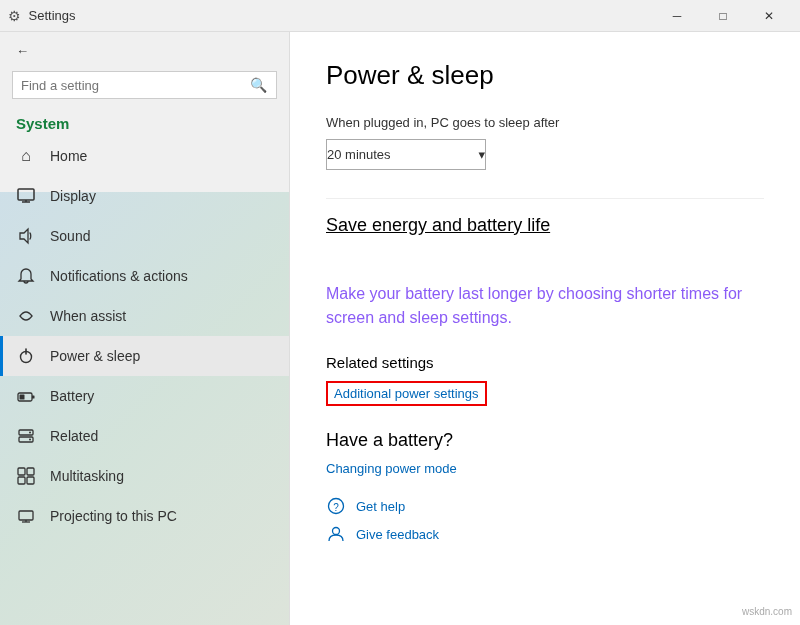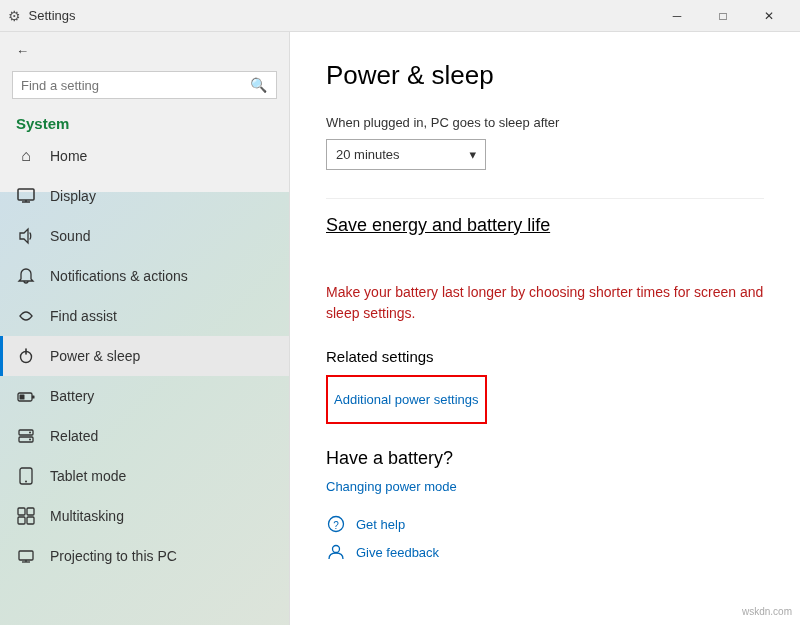--- a/index.html
+++ b/index.html
@@ -148,21 +148,21 @@
       font-size: 13px;
       color: #333;
       margin-bottom: 8px;
     }
 
     .dropdown {
       display: flex;
       align-items: flex-start;
       justify-content: space-between;
       border: 1px solid #aaa;
-      padding: 7px 9px;
+      padding: 7px 0;
       width: 160px;
       cursor: pointer;
       background: white;
       font-size: 13px;
       color: #333;
       margin-bottom: 28px;
       margin-top: 9px;
     }
 
     .section-divider {
@@ -173,42 +173,42 @@
 
     .section-heading {
       font-size: 18px;
       font-weight: 400;
       color: #000;
       margin-bottom: 8px;
       text-decoration: underline;
     }
 
     .section-desc {
-      font-size: 14px;
-      color: #b91c1c;
+      font-size: 16px;
+      color: #8b5cf6;
       line-height: 1.5;
       margin-bottom: 24px;
       margin-top: 46px;
     }
 
     .related-settings-title {
       font-size: 15px;
       font-weight: 400;
       color: #000;
       margin-bottom: 10px;
     }
 
     .link-highlighted {
       display: inline-block;
       color: #0067b8;
       font-size: 13px;
       cursor: pointer;
       text-decoration: none;
       border: 2px solid #e00;
-      padding: 15px 6px;
+      padding: 3px 6px;
       margin-bottom: 24px;
     }
 
     .question-heading {
       font-size: 18px;
       font-weight: 400;
       color: #000;
       margin-bottom: 10px;
     }
 
@@ -325,21 +325,21 @@
           </svg>
       </span>
       <span>Notifications &amp; actions</span>
     </div>
     <div class="sidebar-item">
       <span class="item-icon">
         <svg width="18" height="18" viewBox="0 0 18 18" fill="none">
             <path d="M3 9 Q9 1 15 9 Q9 17 3 9Z" stroke="#333" stroke-width="1.3" fill="none"></path>
           </svg>
       </span>
-      <span>Find assist</span>
+      <span>When assist</span>
     </div>
     <div class="sidebar-item active">
       <span class="item-icon">
         <svg width="18" height="18" viewBox="0 0 18 18" fill="none">
             <circle cx="9" cy="10" r="5.5" stroke="#333" stroke-width="1.4" fill="none"></circle>
             <line x1="9" y1="2" x2="9" y2="7" stroke="#333" stroke-width="1.6" stroke-linecap="round"></line>
           </svg>
       </span>
       <span>Power &amp; sleep</span>
     </div>
@@ -360,29 +360,20 @@
             <rect x="2" y="10" width="14" height="5" rx="1" stroke="#333" stroke-width="1.3" fill="none"></rect>
             <circle cx="13" cy="5.5" r="1" fill="#333"></circle>
             <circle cx="13" cy="12.5" r="1" fill="#333"></circle>
           </svg>
       </span>
       <span>Related</span>
     </div>
     <div class="sidebar-item">
       <span class="item-icon">
         <svg width="18" height="18" viewBox="0 0 18 18" fill="none">
-            <rect x="3" y="1" width="12" height="16" rx="2" stroke="#333" stroke-width="1.3" fill="none"></rect>
-            <circle cx="9" cy="14.5" r="1" fill="#333"></circle>
-          </svg>
-      </span>
-      <span>Tablet mode</span>
-    </div>
-    <div class="sidebar-item">
-      <span class="item-icon">
-        <svg width="18" height="18" viewBox="0 0 18 18" fill="none">
             <rect x="1" y="1" width="7" height="7" rx="1" stroke="#333" stroke-width="1.3" fill="none"></rect>
             <rect x="10" y="1" width="7" height="7" rx="1" stroke="#333" stroke-width="1.3" fill="none"></rect>
             <rect x="1" y="10" width="7" height="7" rx="1" stroke="#333" stroke-width="1.3" fill="none"></rect>
             <rect x="10" y="10" width="7" height="7" rx="1" stroke="#333" stroke-width="1.3" fill="none"></rect>
           </svg>
       </span>
       <span>Multitasking</span>
     </div>
     <div class="sidebar-item">
       <span class="item-icon">

